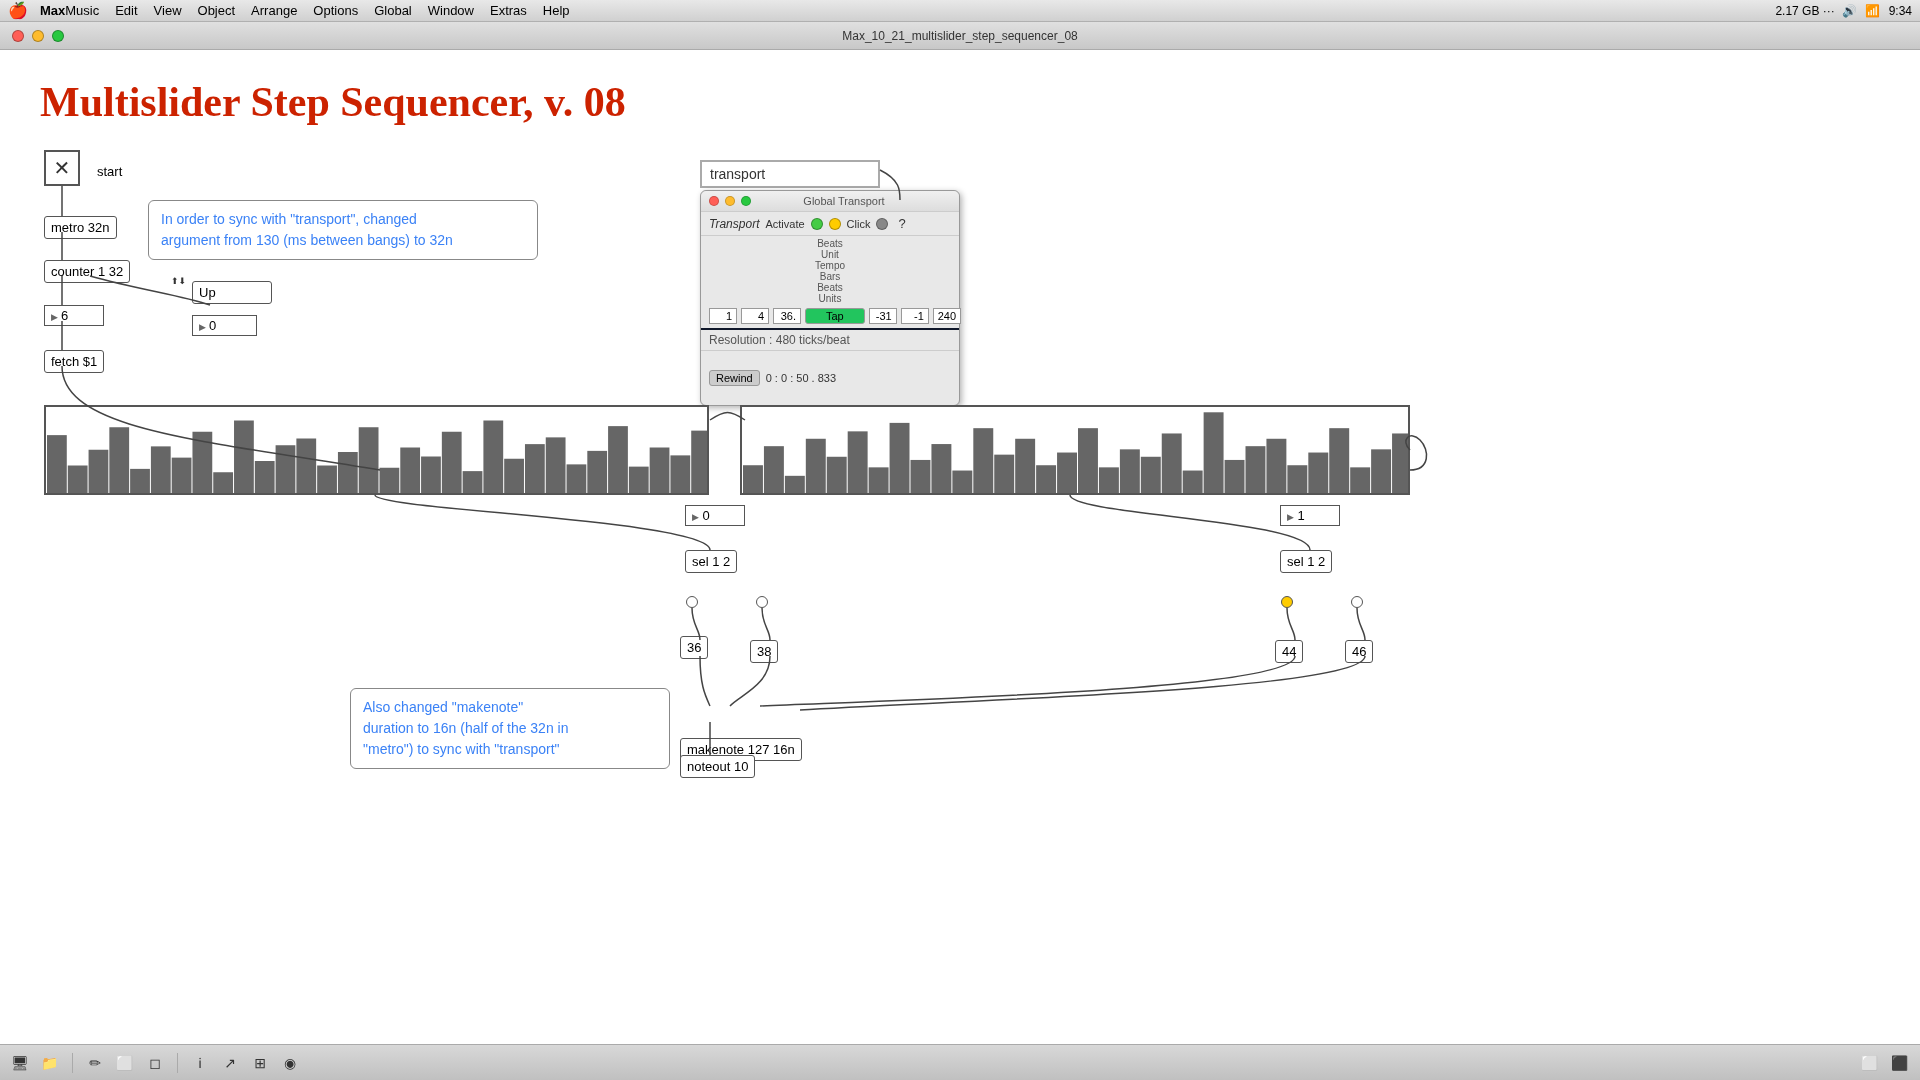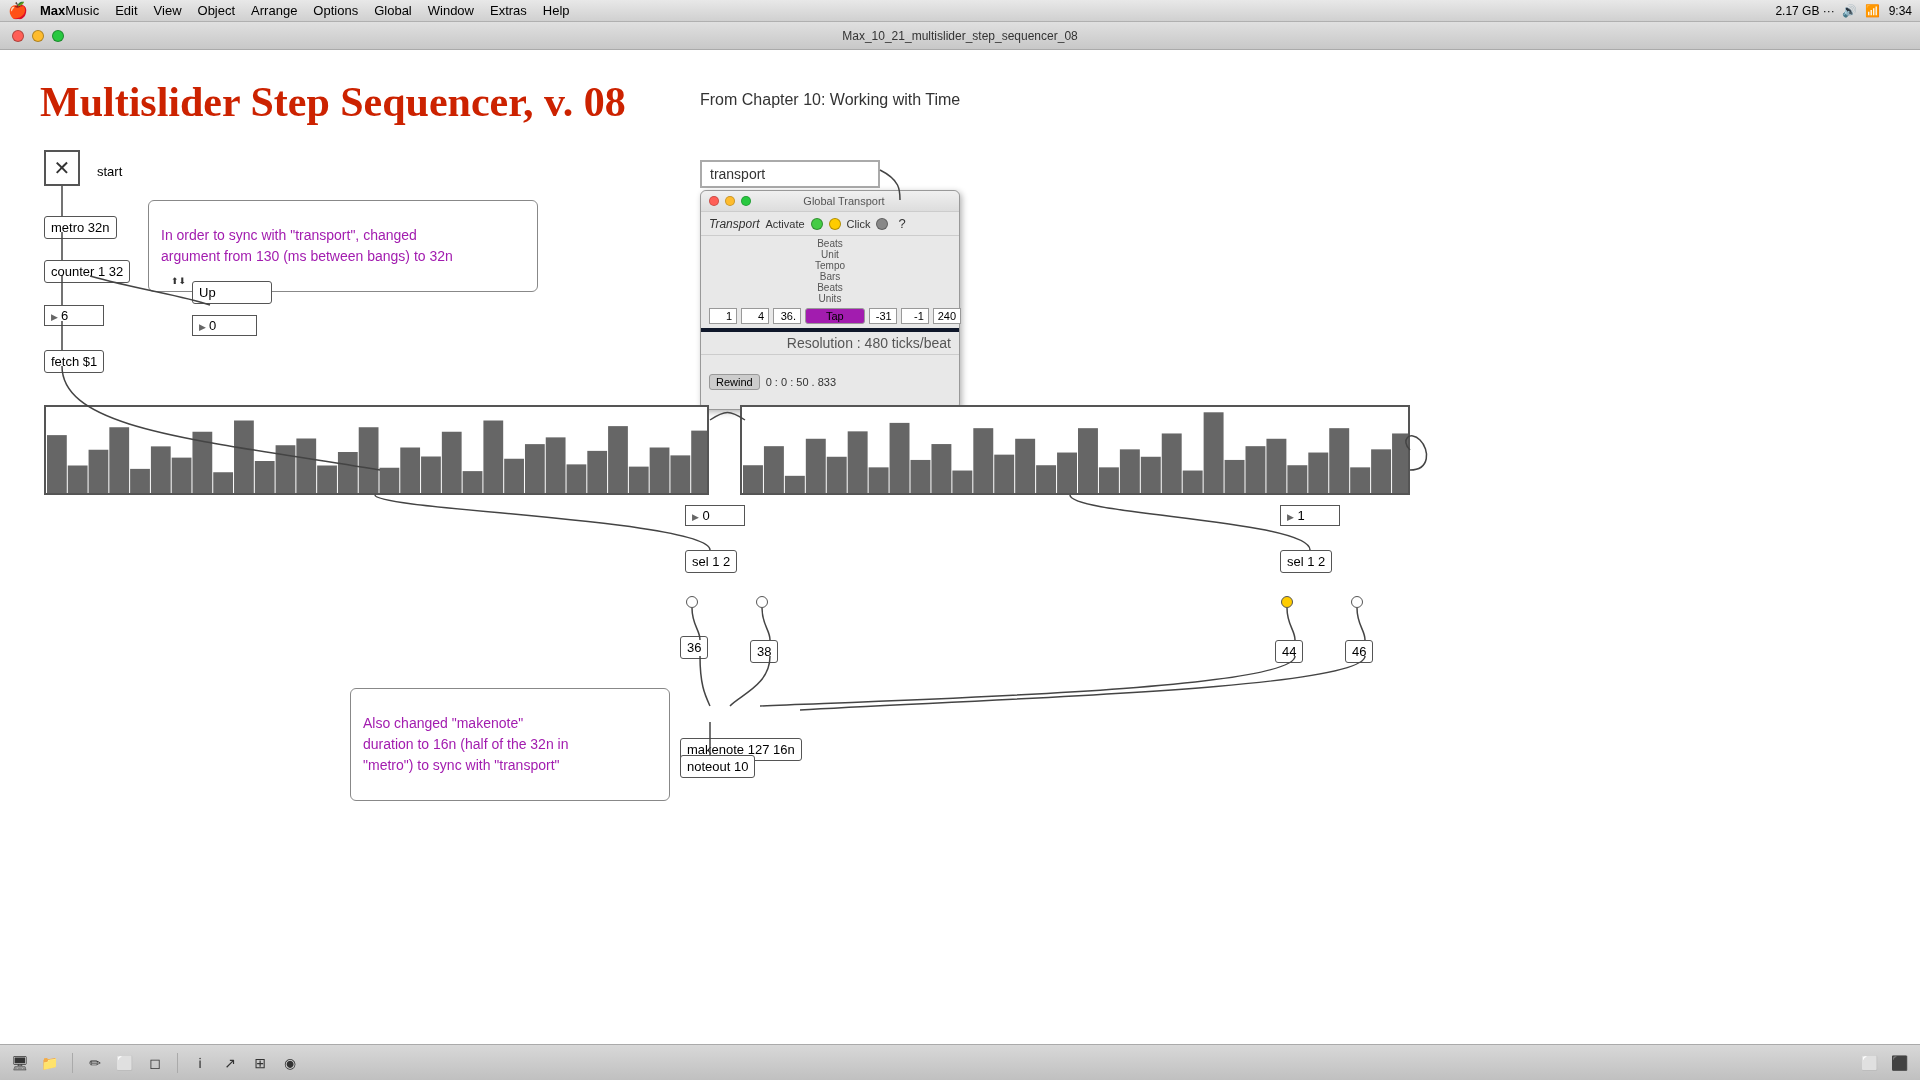--- a/index.html
+++ b/index.html
@@ -132,23 +132,23 @@
     .patch-toggle-x {
       font-size: 20px;
       color: #333;
     }
 
     .comment-box {
       position: absolute;
       background: white;
       border: 1.5px solid #888;
       border-radius: 6px;
-      padding: 24px 12px;
+      padding: 8px 12px;
       font-size: 14px;
-      color: #a21caf;
+      color: #3b82f6;
       line-height: 1.5;
     }
 
     .number-box {
       position: absolute;
       background: white;
       border: 1.5px solid #555;
       font-size: 13px;
       padding: 2px 6px;
       min-width: 50px;
@@ -260,32 +260,32 @@
     }
     .tp-number {
       background: white;
       border: 1px solid #999;
       font-size: 11px;
       padding: 1px 4px;
       text-align: right;
       min-width: 28px;
     }
     .tp-tap {
-      background: #a21caf;
+      background: #22c55e;
       border: 1px solid #999;
       border-radius: 3px;
       font-size: 11px;
       padding: 1px 20px;
     }
     .transport-resolution {
       padding: 3px 8px;
-      font-size: 14px;
+      font-size: 12px;
       color: #555;
-      text-align: right;
-      border-top: 4px solid #0f172a;
+      text-align: left;
+      border-top: 2px solid #0f172a;
     }
     .transport-rewind-row {
       display: flex;
       align-items: center;
       padding: 19px 8px;
       gap: 6px;
       border-top: 1px solid #ccc;
     }
     .tp-rewind {
       background: #ccc;
@@ -429,21 +429,20 @@
     <div class="titlebar-btn maximize"></div>
   </div>
   <span class="titlebar-title">Max_10_21_multislider_step_sequencer_08</span>
 </div>
 
 <div class="main-content">
 
   <div class="app-title">Multislider Step Sequencer, v. 08</div>
 
   <div class="app-description">
-    <div>From Chapter 10: Working with Time</div>
   </div>
 
   <input class="transport-input" style="position: absolute; top: 110px; left: 700px; width: 180px; border: 2px solid rgb(170, 170, 170);" value="transport">
 
   <div class="transport-panel">
     <div class="transport-panel-titlebar">
       <div class="tp-btn close"></div>
       <div class="tp-btn min"></div>
       <div class="tp-btn max"></div>
       <span class="tp-title">Global Transport</span>

